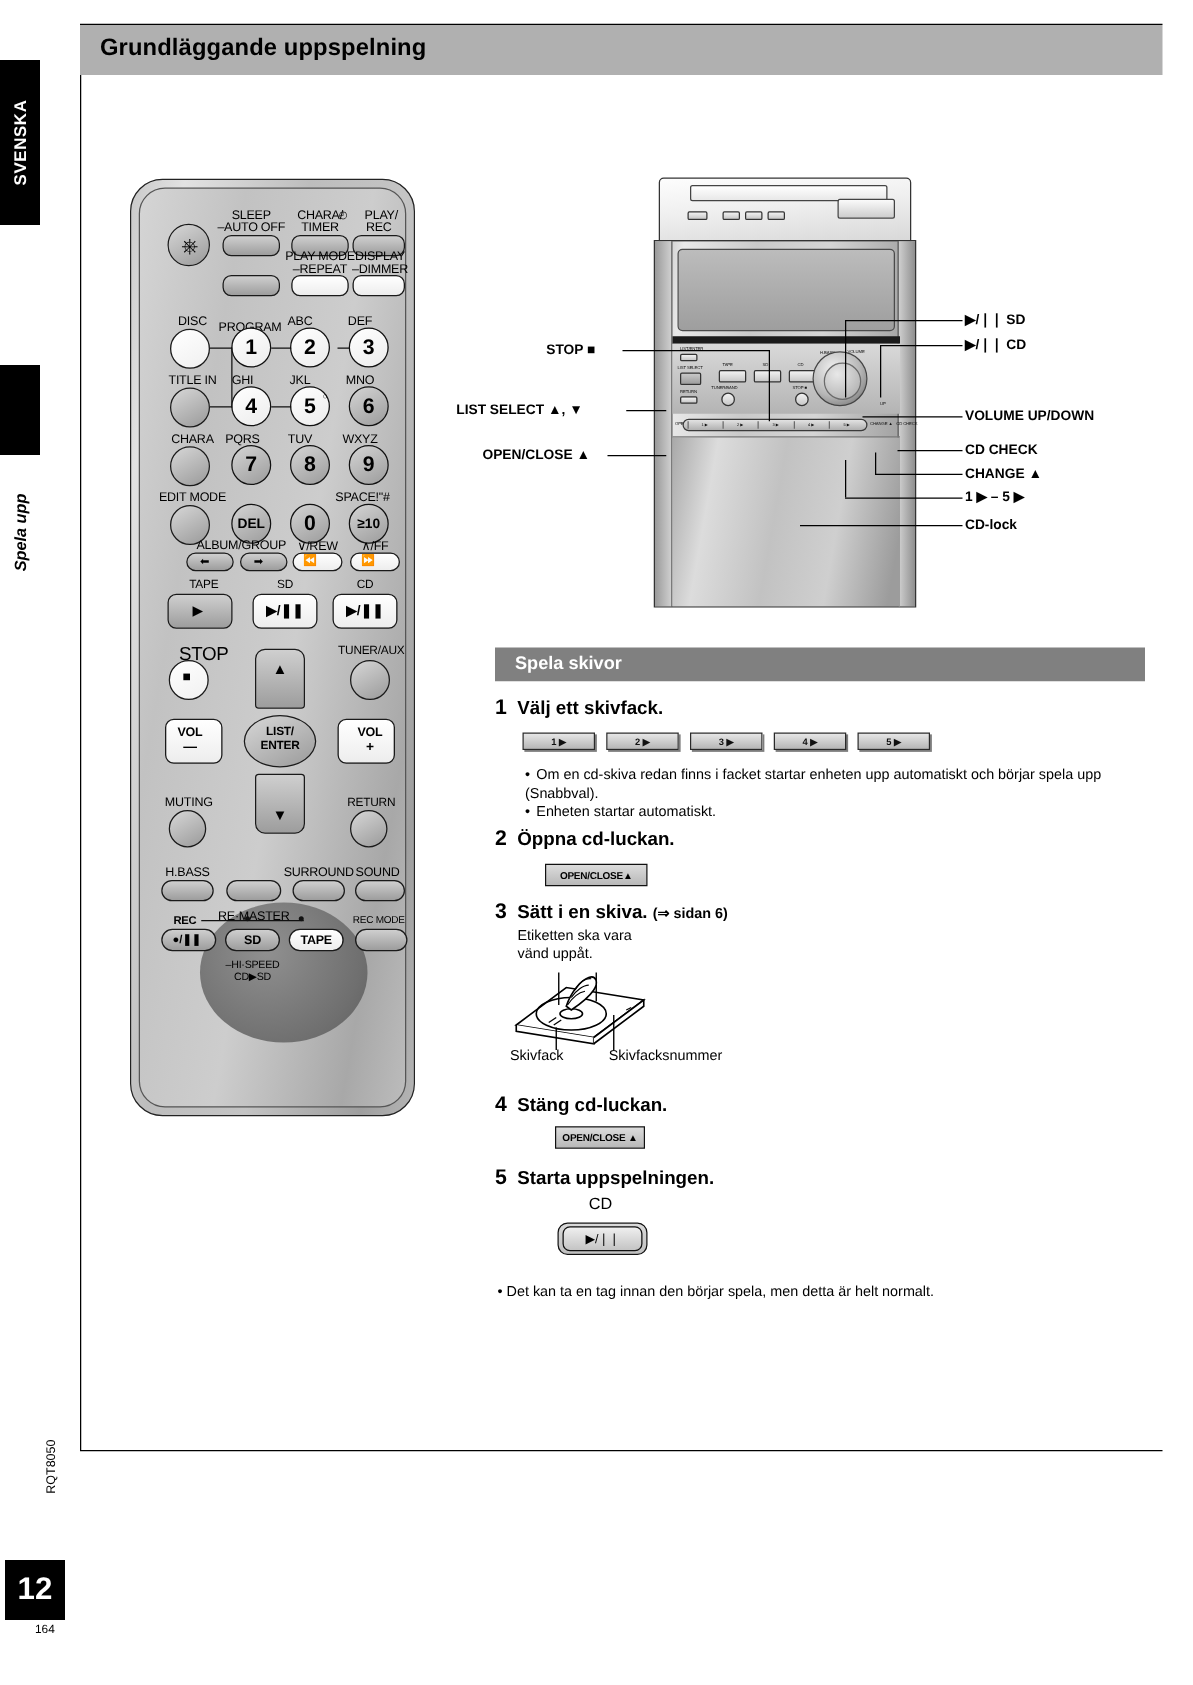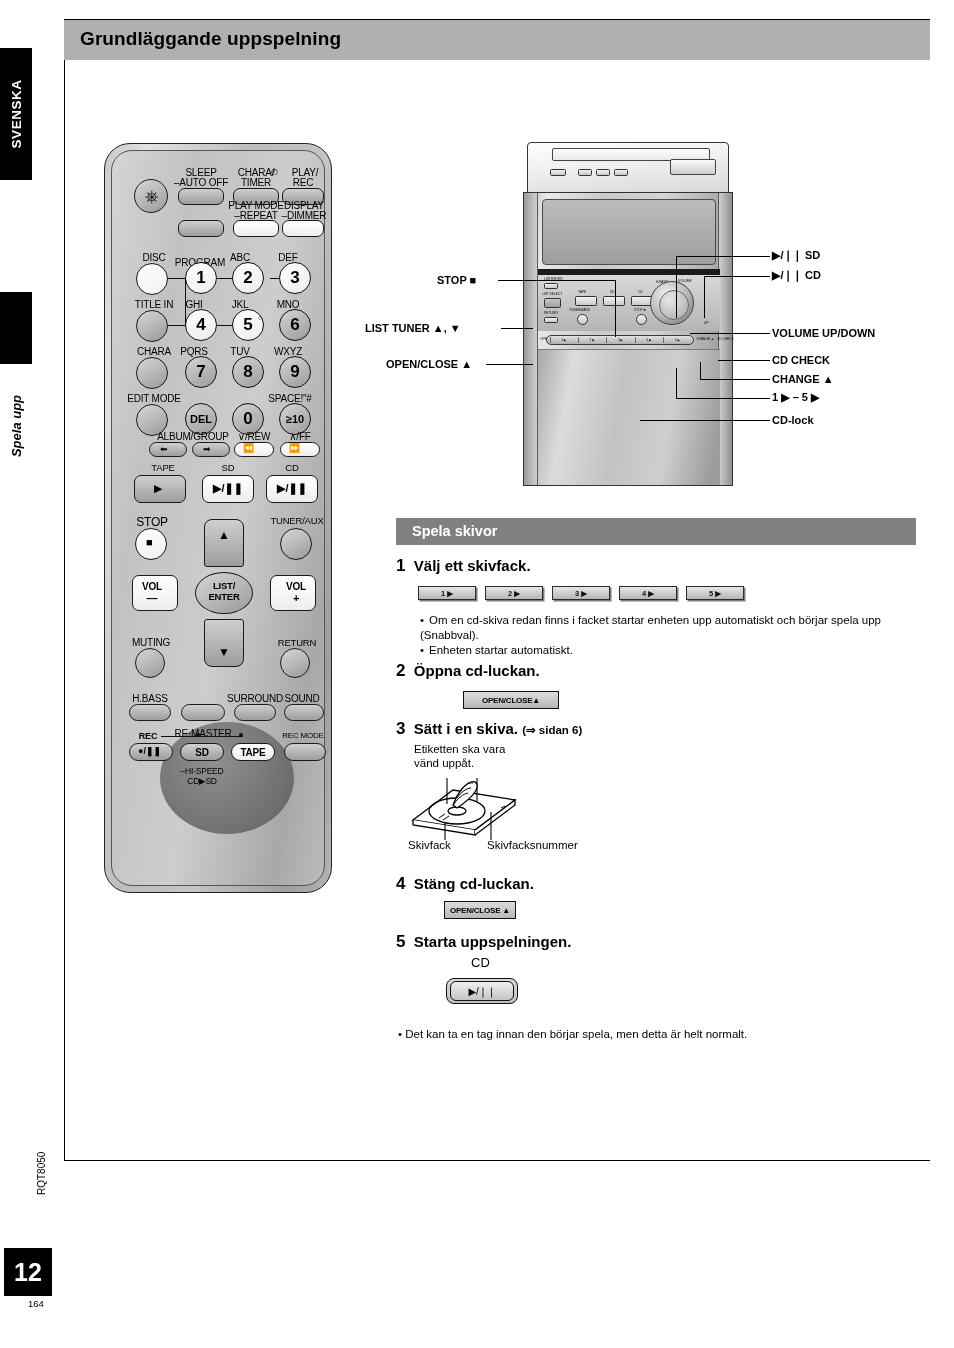--- a/index.html
+++ b/index.html
@@ -407,21 +407,21 @@
       <div class="glyph" style="left:42px;top:331px;font-size:11px;">▶</div>
 
       <div class="rlabel" style="left:94px;top:311px;width:44px;font-size:9.5px;">SD</div>
       <div class="rbtn white" style="left:90px;top:324px;width:52px;height:28px;"></div>
       <div class="glyph" style="left:101px;top:331px;font-size:11px;font-weight:bold;">▶/❚❚</div>
 
       <div class="rlabel" style="left:158px;top:311px;width:44px;font-size:9.5px;">CD</div>
       <div class="rbtn white" style="left:154px;top:324px;width:52px;height:28px;"></div>
       <div class="glyph" style="left:165px;top:331px;font-size:11px;font-weight:bold;">▶/❚❚</div>
 
-      <div class="rlabel" style="left:13px;top:364px;width:54px;font-size:12px;">STOP</div>
+      <div class="rlabel" style="left:24px;top:364px;width:54px;font-size:15px;">STOP</div>
       <div class="rbtn round white" style="left:23px;top:377px;width:32px;height:32px;"></div>
       <div class="glyph" style="left:34px;top:385px;font-size:11px;">■</div>
 
       <div class="rlabel" style="left:150px;top:364px;width:70px;font-size:9.5px;">TUNER/AUX</div>
       <div class="rbtn round" style="left:168px;top:377px;width:32px;height:32px;"></div>
 
       <div class="dpad-bg"></div>
       <div class="rbtn" style="left:92px;top:368px;width:40px;height:48px;border-radius:8px 8px 3px 3px;"></div>
       <div class="glyph" style="left:106px;top:377px;font-size:12px;">▲</div>
 
@@ -535,21 +535,21 @@
       <div class="slabel" style="left:193px;top:144px;">CD CHECK</div>
 
       <div class="st-lowerdoor"></div>
     </div>
   </div>
 
   <div class="callout" style="left:437px;top:274px;">STOP ■</div>
   <div class="lead" style="left:498px;top:280px;width:118px;height:1.3px;"></div>
   <div class="lead" style="left:615px;top:280px;width:1.3px;height:57px;"></div>
 
-  <div class="callout" style="left:365px;top:322px;">LIST TUNER ▲, ▼</div>
+  <div class="callout" style="left:365px;top:322px;">LIST SELECT ▲, ▼</div>
   <div class="lead" style="left:501px;top:328px;width:32px;height:1.3px;"></div>
 
   <div class="callout" style="left:386px;top:358px;">OPEN/CLOSE ▲</div>
   <div class="lead" style="left:486px;top:364px;width:47px;height:1.3px;"></div>
 
   <div class="callout" style="left:772px;top:249px;">▶/❘❘ SD</div>
   <div class="lead" style="left:676px;top:256px;width:94px;height:1.3px;"></div>
   <div class="lead" style="left:676px;top:256px;width:1.3px;height:62px;"></div>
 
   <div class="callout" style="left:772px;top:269px;">▶/❘❘ CD</div>
@@ -592,21 +592,21 @@
     <ul>
       <li>Om en cd-skiva redan finns i facket startar enheten upp automatiskt och börjar spela upp (Snabbval).</li>
       <li>Enheten startar automatiskt.</li>
     </ul>
   </div>
 
   <div class="step" style="left:396px;top:661px;">
     <span class="stepnum">2</span>
     &nbsp;<span>Öppna cd-luckan.</span>
   </div>
-  <div class="ocbtn" style="left:436px;top:691px;width:96px;height:18px;margin-left:27px;">OPEN/CLOSE▲</div>
+  <div class="ocbtn" style="left:436px;top:691px;width:82px;height:18px;">OPEN/CLOSE▲</div>
 
   <div class="step" style="left:396px;top:719px;">
     <span class="stepnum">3</span>
     &nbsp;<span>Sätt i en skiva.</span>
     <span class="ref">(⇒ sidan 6)</span>
   </div>
   <div class="smalltxt" style="left:414px;top:742px;">Etiketten ska vara</div>
   <div class="smalltxt" style="left:414px;top:756px;">vänd uppåt.</div>
 
   <svg style="position:absolute;left:405px;top:768px;" width="120" height="76" viewBox="0 0 120 76">

